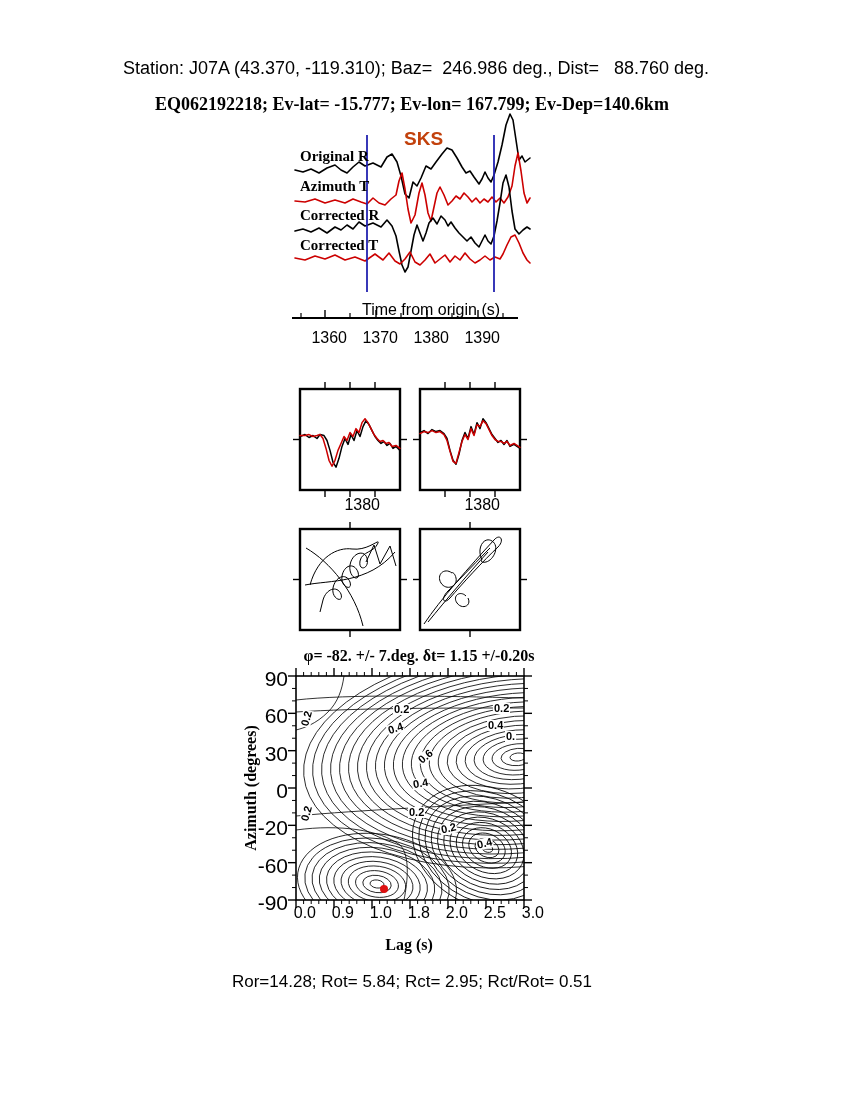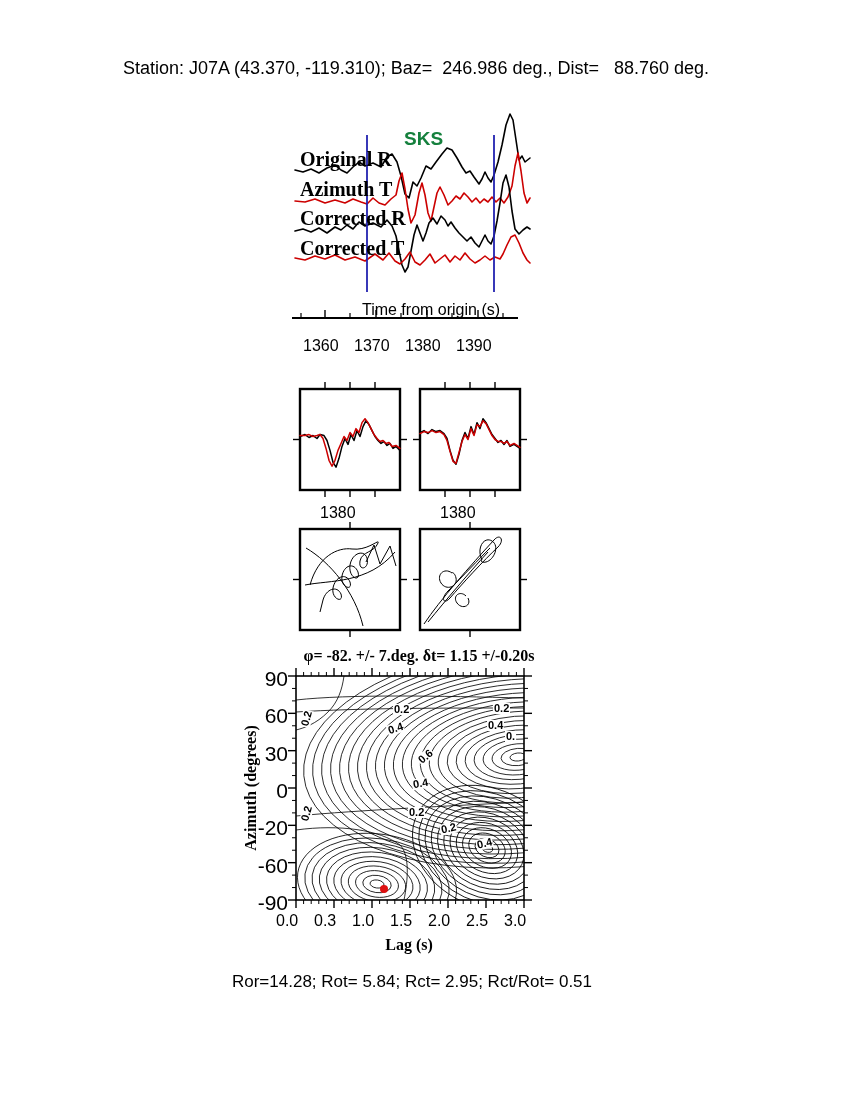--- a/index.html
+++ b/index.html
@@ -2,23 +2,23 @@
 <html><head>
 <meta charset="utf-8">
 <style>
   html,body{margin:0;padding:0;background:#ffffff;}
   .page{position:relative;width:850px;height:1100px;background:#ffffff;overflow:hidden;
         font-family:"Liberation Sans",sans-serif;color:#000;}
   .abs{position:absolute;}
   .t1{font-family:"Liberation Sans",sans-serif;font-size:18px;white-space:pre;text-align:center;}
   .t2{font-family:"Liberation Serif",serif;font-weight:bold;font-size:18px;white-space:pre;text-align:center;}
   .sks{font-family:"Liberation Sans",sans-serif;font-size:19px;font-weight:bold;}
-  .trlab{font-family:"Liberation Serif",serif;font-weight:bold;font-size:20px;}
+  .trlab{font-family:"Liberation Serif",serif;font-weight:bold;font-size:15px;}
   .axlab{font-family:"Liberation Sans",sans-serif;font-size:16px;}
-  .tick{font-family:"Liberation Sans",sans-serif;font-size:16px;text-align:left;margin-top:8px;}
+  .tick{font-family:"Liberation Sans",sans-serif;font-size:16px;text-align:right;}
   .ytick{font-family:"Liberation Sans",sans-serif;font-size:21px;text-align:right;}
   .serifb{font-family:"Liberation Serif",serif;font-weight:bold;font-size:16px;text-align:center;}
   .clabel{position:absolute;font-family:"Liberation Sans",sans-serif;font-size:11px;font-weight:bold;
           background:#ffffff;line-height:11px;padding:0 1px;}
   svg{position:absolute;left:0;top:0;}
 </style>
 </head>
 <body>
 
 <div class="page">
@@ -238,22 +238,23 @@
       <line x1="524" y1="862.6666666666666" x2="532" y2="862.6666666666666" stroke="#000" stroke-width="1.4"></line>
       <line x1="292" y1="875.1111111111111" x2="296" y2="875.1111111111111" stroke="#000" stroke-width="1"></line>
       <line x1="524" y1="875.1111111111111" x2="528" y2="875.1111111111111" stroke="#000" stroke-width="1"></line>
       <line x1="292" y1="887.5555555555555" x2="296" y2="887.5555555555555" stroke="#000" stroke-width="1"></line>
       <line x1="524" y1="887.5555555555555" x2="528" y2="887.5555555555555" stroke="#000" stroke-width="1"></line>
       <line x1="288" y1="900" x2="296" y2="900" stroke="#000" stroke-width="1.4"></line>
       <line x1="524" y1="900" x2="532" y2="900" stroke="#000" stroke-width="1.4"></line>
     </svg>
 
   <div class="abs t1" style="left:0;top:58px;width:832px;">Station: J07A (43.370, -119.310); Baz=  246.986 deg., Dist=   88.760 deg.</div>
-
-  <div class="abs sks" style="left:404px;top:128px;color:#15803d;">SKS</div>
+  <div class="abs t2" style="left:0;top:94px;width:824px;">EQ062192218; Ev-lat= -15.777; Ev-lon= 167.799; Ev-Dep=140.6km</div>
+
+  <div class="abs sks" style="left:404px;top:128px;color:#c2410c;">SKS</div>
 
   <div class="abs trlab" style="left:300px;top:148px;">Original R</div>
   <div class="abs trlab" style="left:300px;top:178px;">Azimuth T</div>
   <div class="abs trlab" style="left:300px;top:207px;">Corrected R</div>
   <div class="abs trlab" style="left:300px;top:237px;">Corrected T</div>
 
   <div class="abs axlab" style="left:331px;top:301px;width:200px;text-align:center;">Time from origin (s)</div>
   <div id="time-ticks">
       <div class="abs tick" style="left: 303px; top: 329px; width: 44px;">1360</div>
       <div class="abs tick" style="left: 354px; top: 329px; width: 44px;">1370</div>
@@ -272,23 +273,23 @@
       <div class="abs ytick" style="left: 250px; top: 667px; width: 38px;">90</div>
       <div class="abs ytick" style="left: 250px; top: 704.333px; width: 38px;">60</div>
       <div class="abs ytick" style="left: 250px; top: 741.667px; width: 38px;">30</div>
       <div class="abs ytick" style="left: 250px; top: 779px; width: 38px;">0</div>
       <div class="abs ytick" style="left: 250px; top: 816.333px; width: 38px;">-20</div>
       <div class="abs ytick" style="left: 250px; top: 853.667px; width: 38px;">-60</div>
       <div class="abs ytick" style="left: 250px; top: 891px; width: 38px;">-90</div>
     </div>
   <div id="contour-xticks">
       <div class="abs tick" style="left: 276px; top: 904px; width: 40px;">0.0</div>
-      <div class="abs tick" style="left: 314px; top: 904px; width: 40px;">0.3</div>
+      <div class="abs tick" style="left: 314px; top: 904px; width: 40px;">0.9</div>
       <div class="abs tick" style="left: 352px; top: 904px; width: 40px;">1.0</div>
-      <div class="abs tick" style="left: 390px; top: 904px; width: 40px;">1.5</div>
+      <div class="abs tick" style="left: 390px; top: 904px; width: 40px;">1.8</div>
       <div class="abs tick" style="left: 428px; top: 904px; width: 40px;">2.0</div>
       <div class="abs tick" style="left: 466px; top: 904px; width: 40px;">2.5</div>
       <div class="abs tick" style="left: 504px; top: 904px; width: 40px;">3.0</div>
     </div>
   <div class="abs serifb" style="left:359px;top:936px;width:100px;">Lag (s)</div>
   <div class="abs t1" style="left:0;top:972px;width:824px;font-size:17px;">Ror=14.28; Rot= 5.84; Rct= 2.95; Rct/Rot= 0.51</div>
 
   <div id="contour-inline-labels">
       <div class="clabel" style="left: 298px; top: 713px; transform: rotate(-75deg);">0.2</div>
       <div class="clabel" style="left: 393px; top: 704px; transform: rotate(0deg);">0.2</div>

